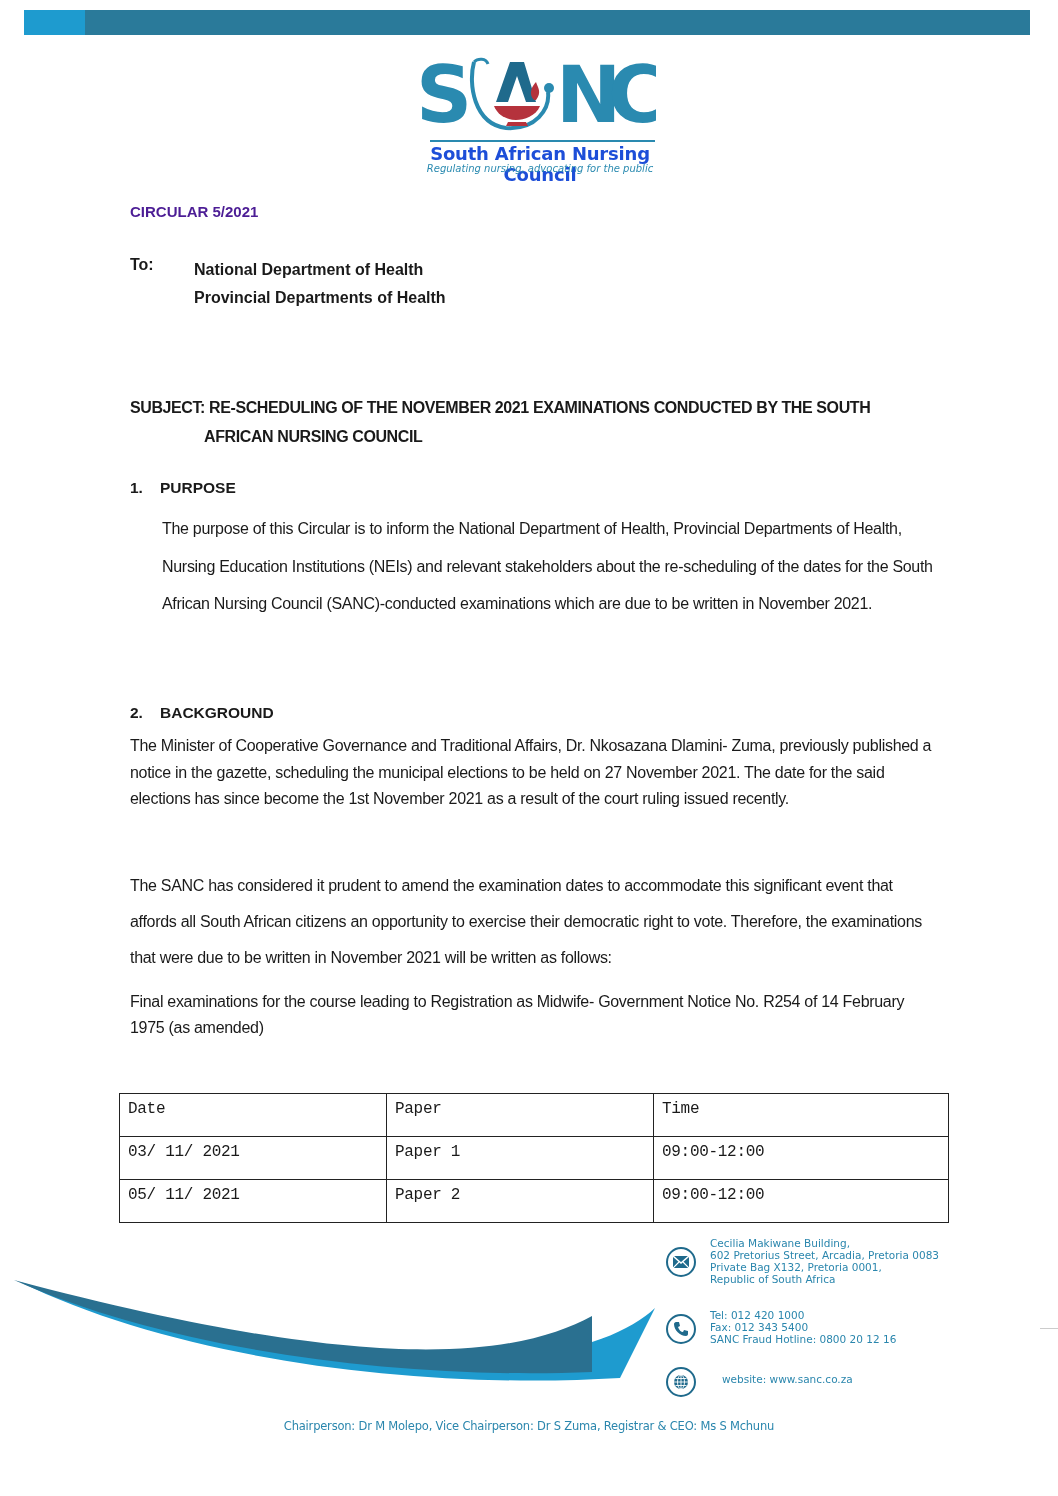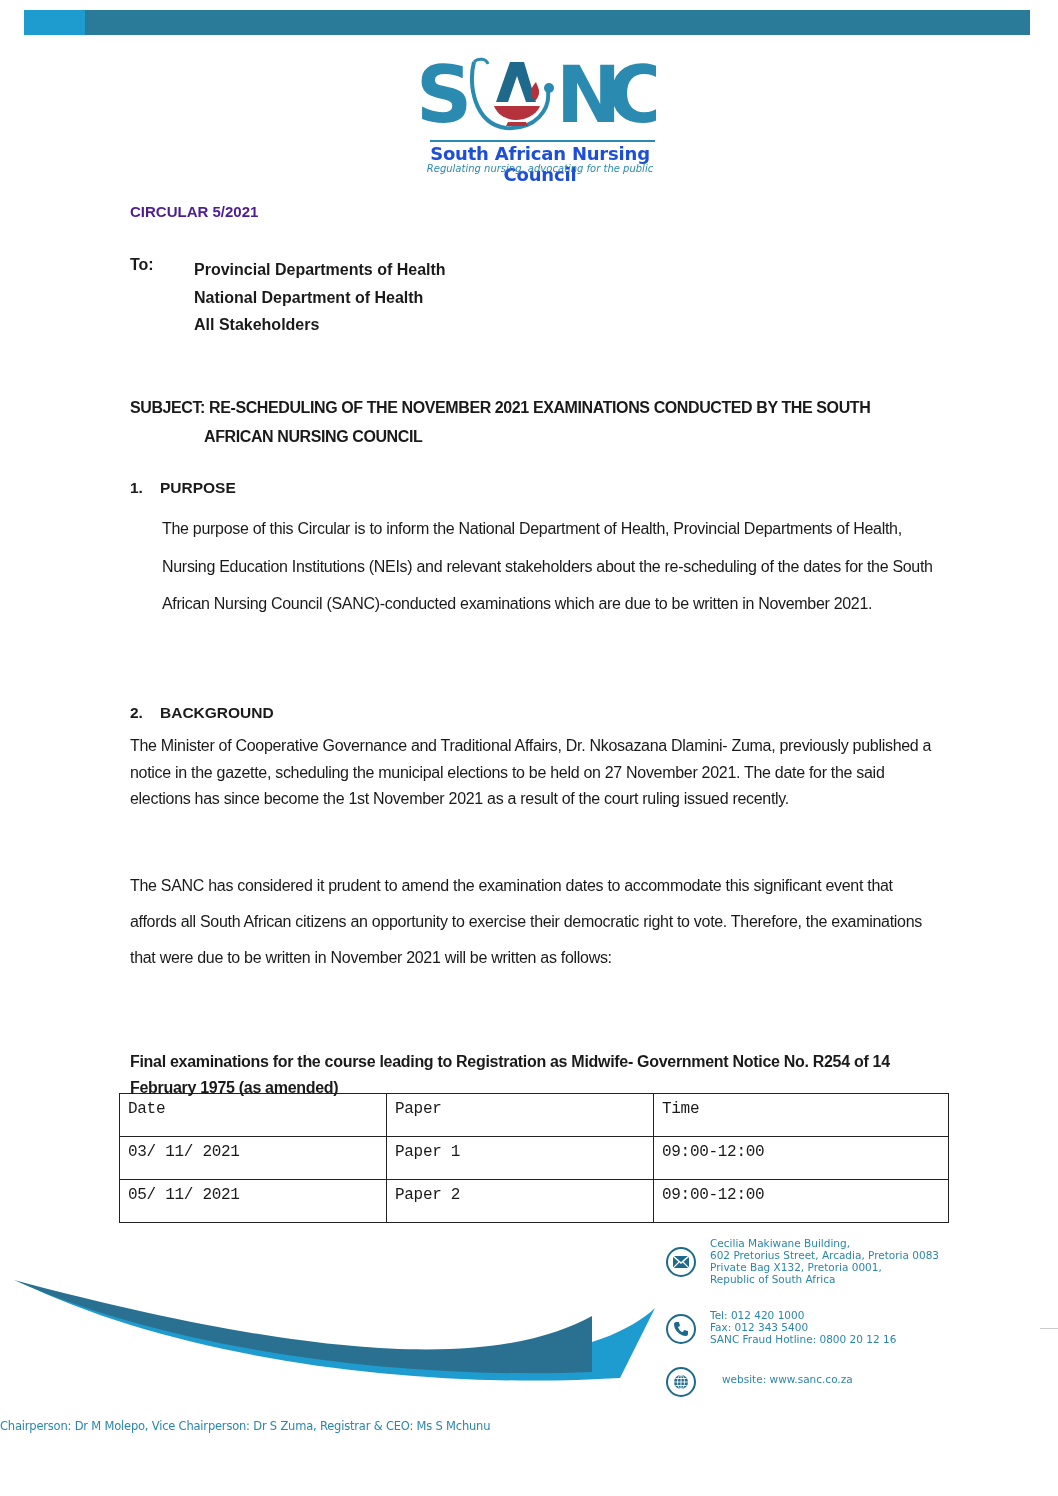--- a/index.html
+++ b/index.html
@@ -33,21 +33,21 @@
     .to-list { left: 194px; top: 256px; font-size: 16px; font-weight: bold; line-height: 27.5px; }
     .subject { left: 130px; top: 393px; width: 820px; font-size: 16px; font-weight: bold; line-height: 29px; letter-spacing: -0.4px; }
     .subject .indent { padding-left: 74px; }
     .sec1-heading { left: 130px; top: 479px; font-size: 15.5px; font-weight: bold; }
     .sec1-heading .num { display: inline-block; width: 30px; }
     .purpose-body { left: 162px; top: 510px; width: 780px; font-size: 16px; line-height: 37.5px; letter-spacing: -0.3px; }
     .sec2-heading { left: 130px; top: 704px; font-size: 15.5px; font-weight: bold; }
     .sec2-heading .num { display: inline-block; width: 30px; }
     .bg-p1 { left: 130px; top: 733px; width: 810px; font-size: 16px; line-height: 26.5px; letter-spacing: -0.3px; }
     .bg-p2 { left: 130px; top: 868px; width: 810px; font-size: 16px; line-height: 36px; letter-spacing: -0.3px; }
-    .exam-title { left: 130px; top: 1049px; width: 810px; font-size: 16px; font-weight: bold; line-height: 26px; letter-spacing: -0.3px; }
+    .exam-title { left: 130px; top: 989px; width: 810px; font-size: 16px; font-weight: normal; line-height: 26px; letter-spacing: -0.3px; }
     table.exam {
       position: absolute; left: 119px; top: 1093px; width: 830px; border-collapse: collapse;
       font-family: Liberation Mono, monospace; font-size: 16px; letter-spacing: -0.3px;
     }
     table.exam td {
       border: 1.5px solid #222; height: 36px; padding: 0 8px; vertical-align: top; padding-top: 6px;
     }
     table.exam td.c1 { width: 250px; }
     table.exam td.c2 { width: 250px; }
     
@@ -59,21 +59,21 @@
     }
     .contact-text { position: absolute; left: 44px; top: 0; white-space: nowrap; }
     .addr { top: 1237px; }
     .addr .contact-icon { top: 10px; left: 0; }
     .phone { top: 1309px; }
     .phone .contact-icon { top: 5px; left: 0; }
     .web { top: 1373px; }
     .web .contact-icon { top: -6px; left: 0; }
     .web .contact-text { top: 0; margin-left: 12px; }
     .officers {
-      position: absolute; left: 0; top: 1419px; width: 1058px; text-align: left;
+      position: absolute; left: 0; top: 1419px; width: 1058px; text-align: center;
       font-family: "DejaVu Sans", sans-serif; font-size: 11.5px; color: #2a86ad; letter-spacing: -0.2px;
     }
     .edge-mark { position: absolute; left: 1040px; top: 1328px; width: 18px; height: 1px; background: #ccc; }
   </style>
 </head>
 <body>
 
 <div class="topbar">
   <div class="topbar-accent"></div>
 </div>
@@ -99,23 +99,22 @@
   </svg>
   <div class="logo-rule"></div>
   <div class="logo-name">South African Nursing Council</div>
   <div class="logo-tag">Regulating nursing, advocating for the public</div>
 </div>
 
 <div class="doc-text circular">CIRCULAR 5/2021</div>
 
 <div class="doc-text to-label">To:</div>
 <div class="doc-text to-list">
+  <div>National Department of Health</div>
   <div>Provincial Departments of Health</div>
-  <div>National Department of Health</div>
-  <div>All Stakeholders</div>
 </div>
 
 <div class="doc-text subject">
   <div>SUBJECT: RE-SCHEDULING OF THE NOVEMBER 2021 EXAMINATIONS CONDUCTED BY THE SOUTH</div>
   <div class="indent">AFRICAN NURSING COUNCIL</div>
 </div>
 
 <div class="doc-text sec1-heading">
   <span class="num">1.</span><span>PURPOSE</span>
 </div>

